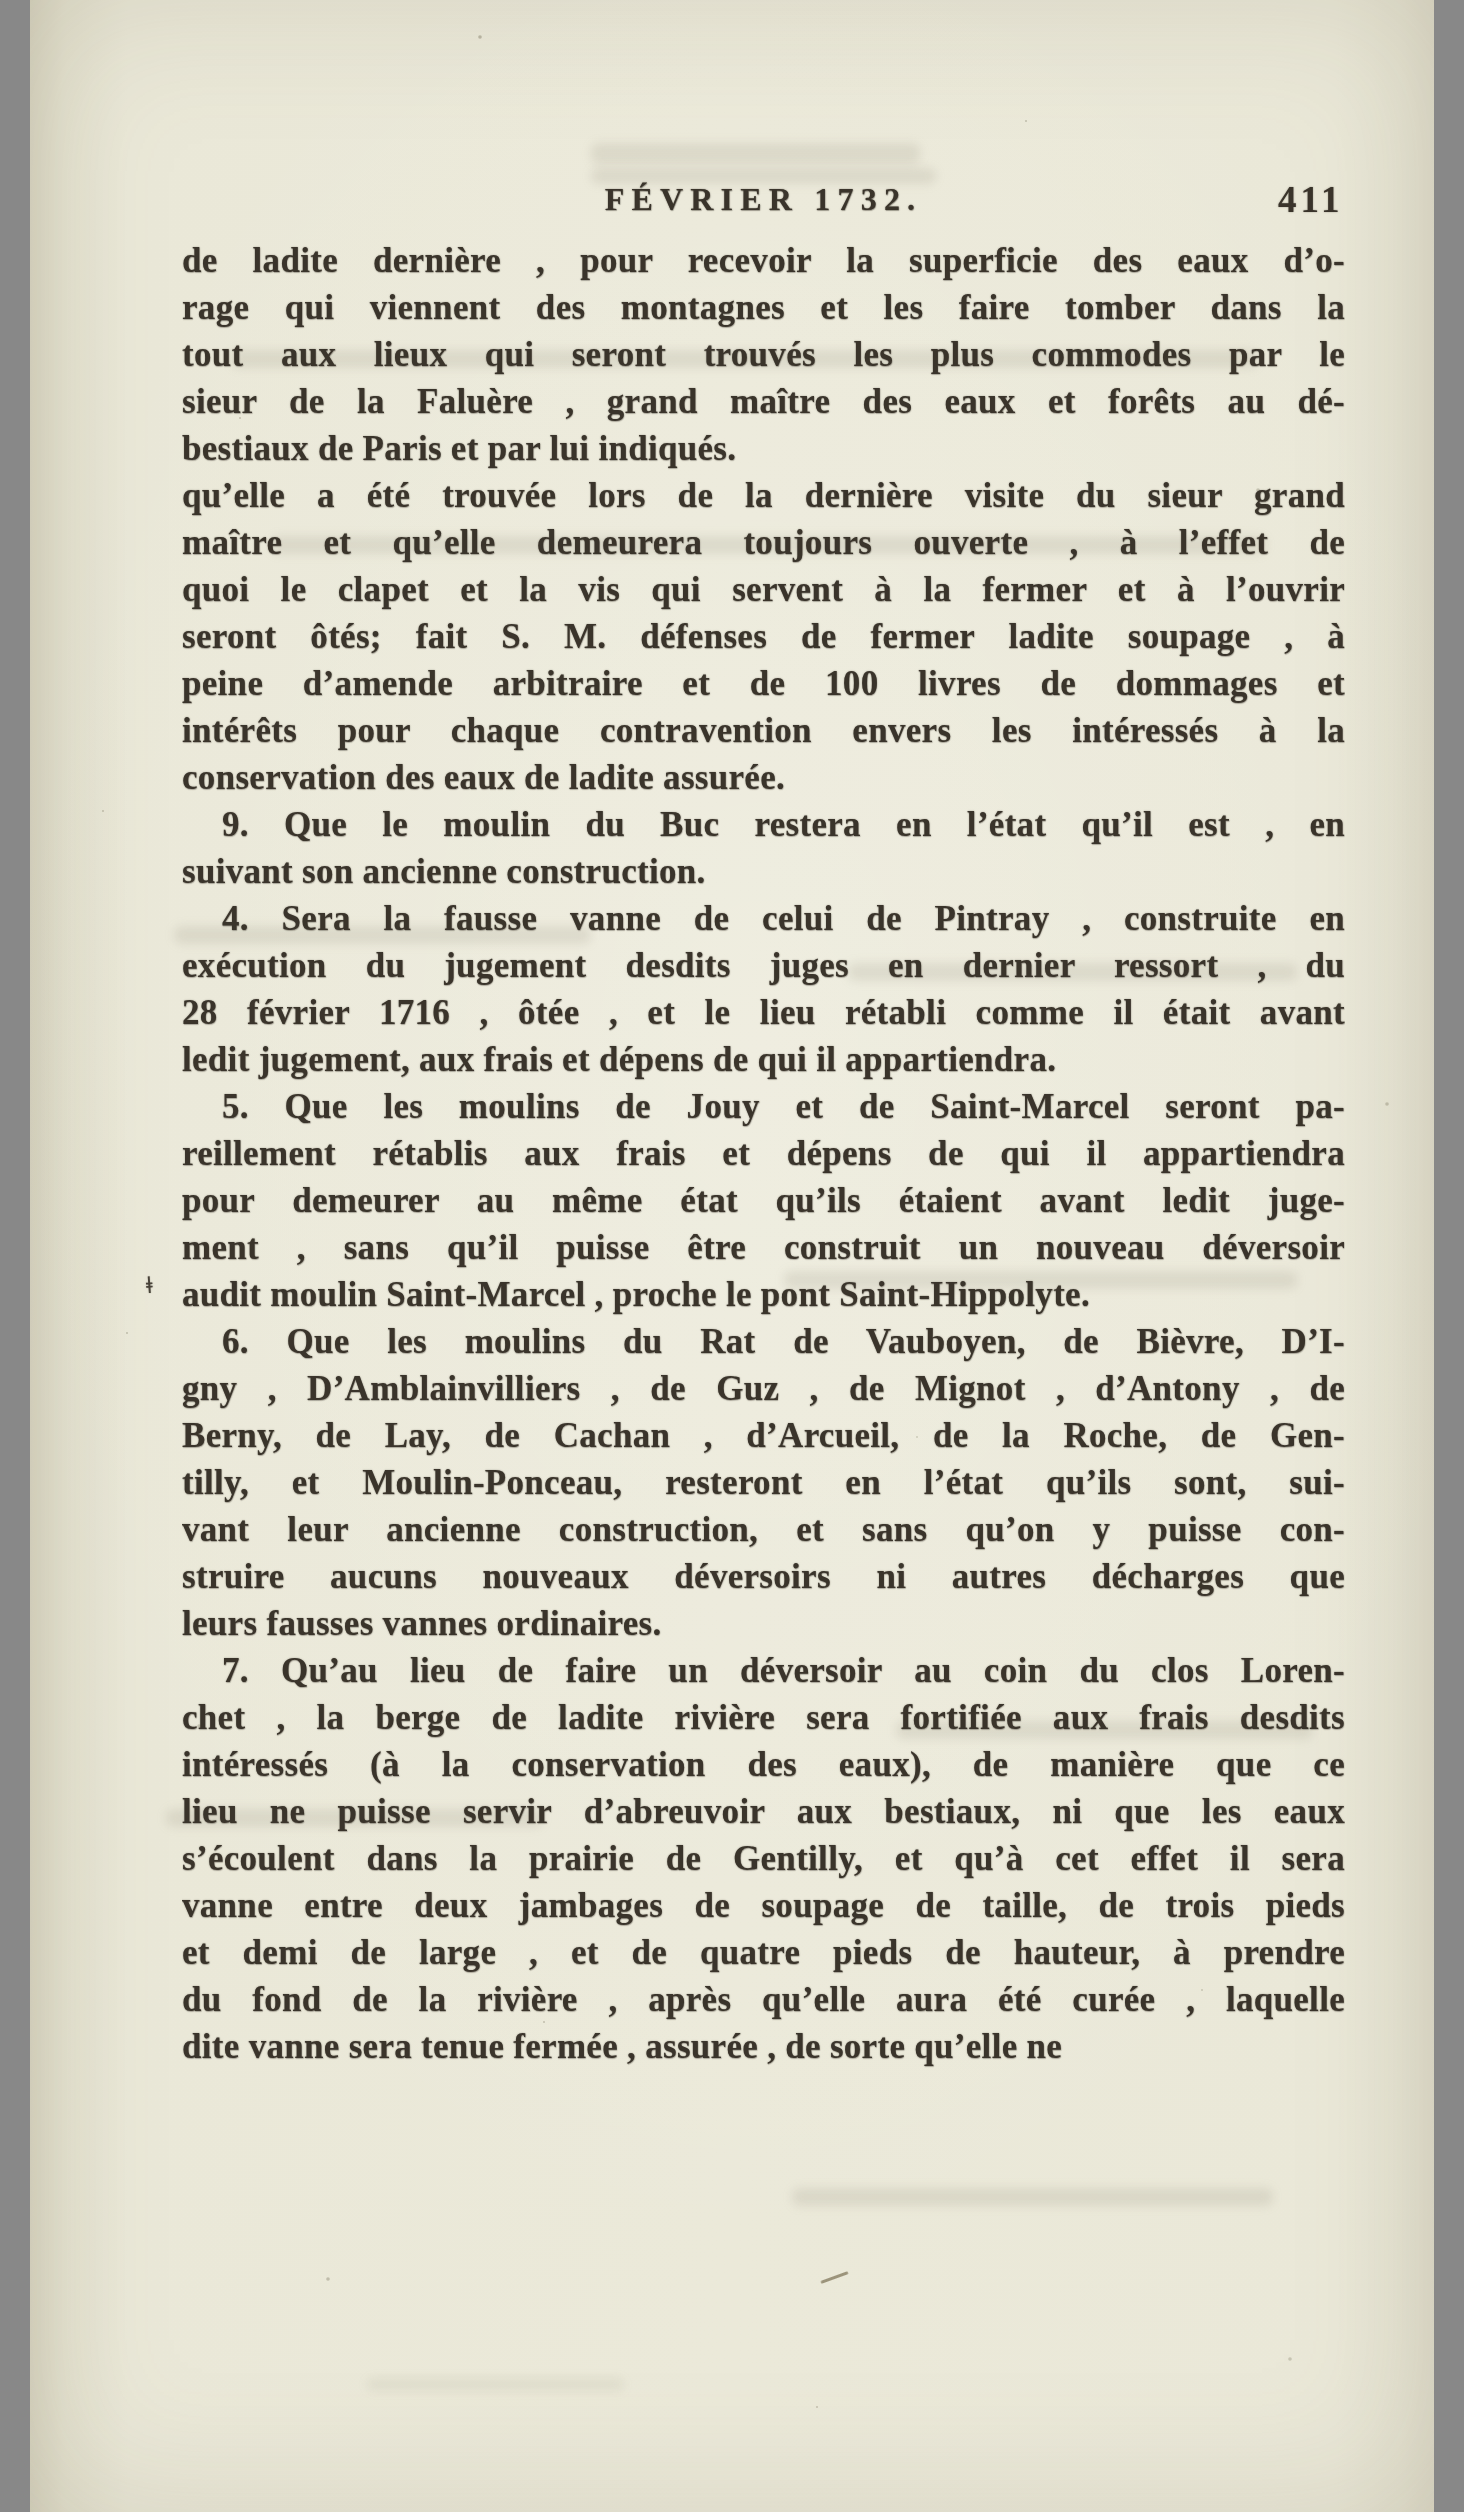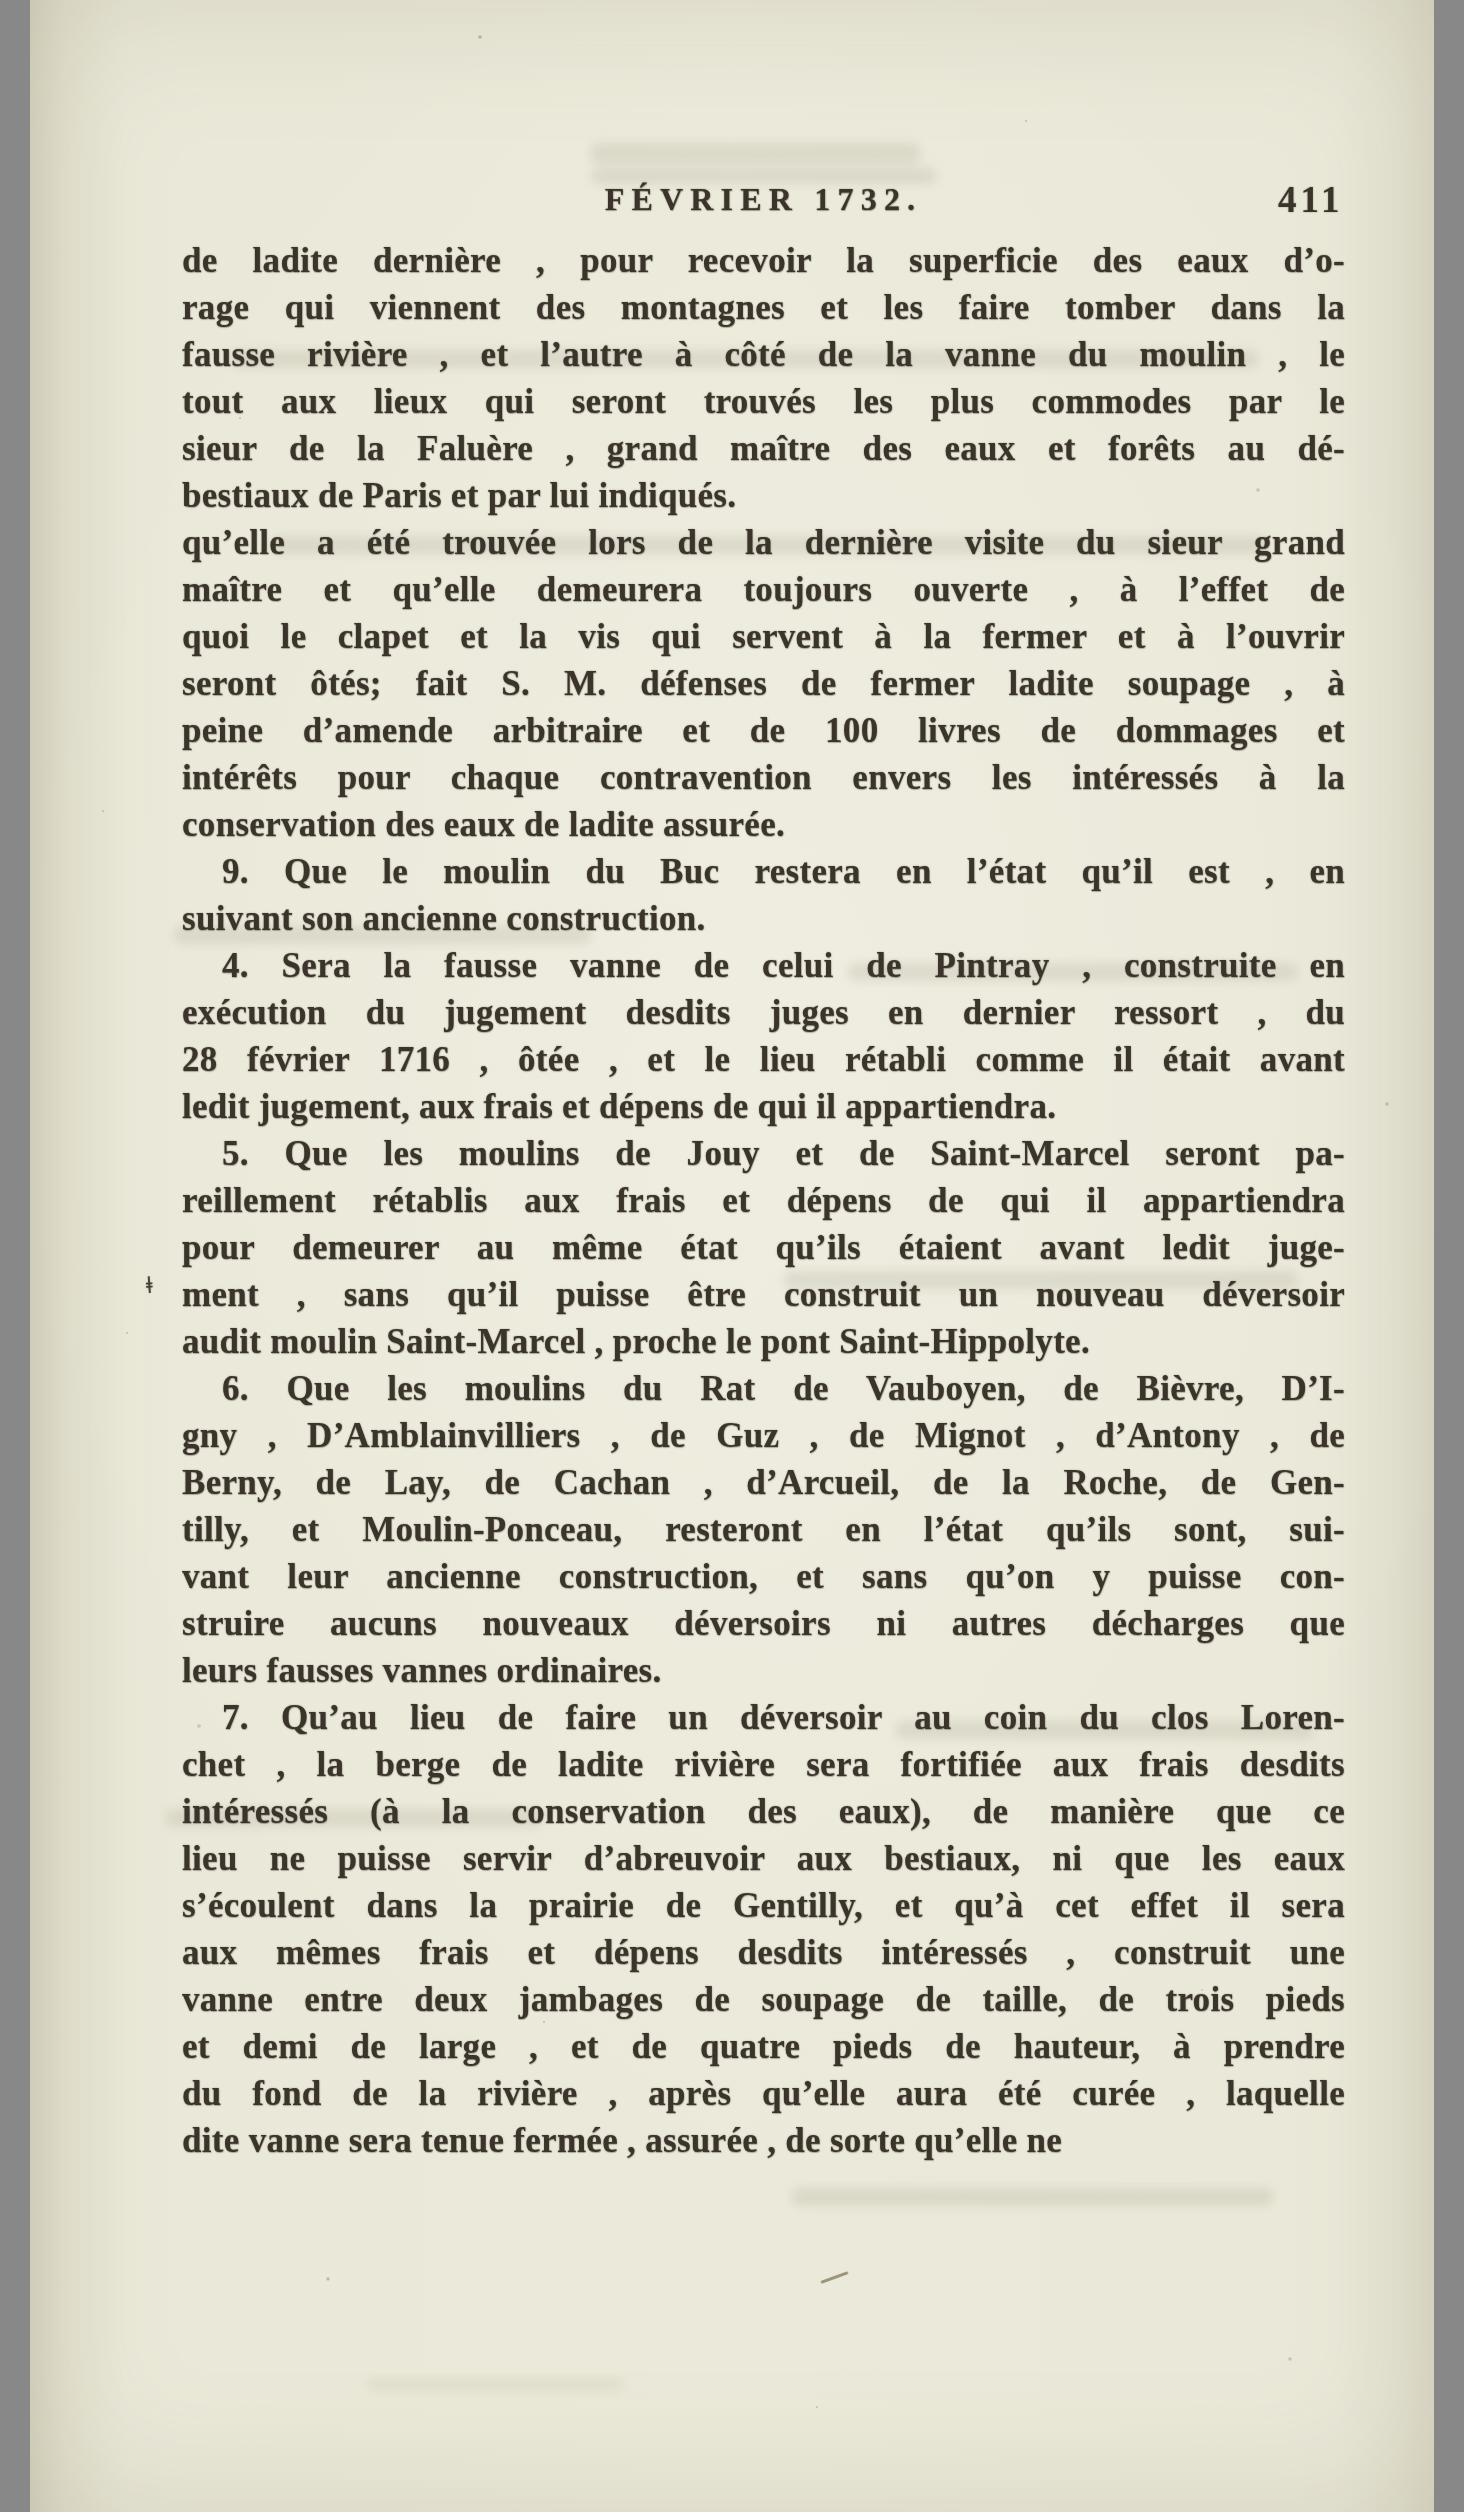--- a/index.html
+++ b/index.html
@@ -135,21 +135,20 @@
     <span class="header-title">FÉVRIER 1732.</span>
     <span class="page-number">411</span>
   </div>
 
   <span class="margin-mark">ǂ</span>
 
   <div class="text-block">
       <div class="paragraph">
         <div class="line first">de ladite dernière , pour recevoir la superficie des eaux d’o-</div>
         <div class="line">rage qui viennent des montagnes et les faire tomber dans la</div>
-        <div class="line">fausse rivière , et l’autre à côté de la vanne du moulin , le</div>
         <div class="line">tout aux lieux qui seront trouvés les plus commodes par le</div>
         <div class="line">sieur de la Faluère , grand maître des eaux et forêts au dé-</div>
         <div class="line last">bestiaux de Paris et par lui indiqués.</div>
       </div>
       <div class="paragraph indent">
         <div class="line">qu’elle a été trouvée lors de la dernière visite du sieur grand</div>
         <div class="line">maître et qu’elle demeurera toujours ouverte , à l’effet de</div>
         <div class="line">quoi le clapet et la vis qui servent à la fermer et à l’ouvrir</div>
         <div class="line">seront ôtés; fait S. M. défenses de fermer ladite soupage , à</div>
         <div class="line">peine d’amende arbitraire et de 100 livres de dommages et</div>
@@ -181,21 +180,20 @@
         <div class="line">vant leur ancienne construction, et sans qu’on y puisse con-</div>
         <div class="line">struire aucuns nouveaux déversoirs ni autres décharges que</div>
         <div class="line last">leurs fausses vannes ordinaires.</div>
       </div>
       <div class="paragraph indent">
         <div class="line first">7. Qu’au lieu de faire un déversoir au coin du clos Loren-</div>
         <div class="line">chet , la berge de ladite rivière sera fortifiée aux frais desdits</div>
         <div class="line">intéressés (à la conservation des eaux), de manière que ce</div>
         <div class="line">lieu ne puisse servir d’abreuvoir aux bestiaux, ni que les eaux</div>
         <div class="line">s’écoulent dans la prairie de Gentilly, et qu’à cet effet il sera</div>
-        <div class="line">aux mêmes frais et dépens desdits intéressés , construit une</div>
         <div class="line">vanne entre deux jambages de soupage de taille, de trois pieds</div>
         <div class="line">et demi de large , et de quatre pieds de hauteur, à prendre</div>
         <div class="line">du fond de la rivière , après qu’elle aura été curée , laquelle</div>
         <div class="line last">dite vanne sera tenue fermée , assurée , de sorte qu’elle ne</div>
       </div>
     </div>
 
   <div class="ink-dot"></div>
   <div class="ink-dash"></div>
 

